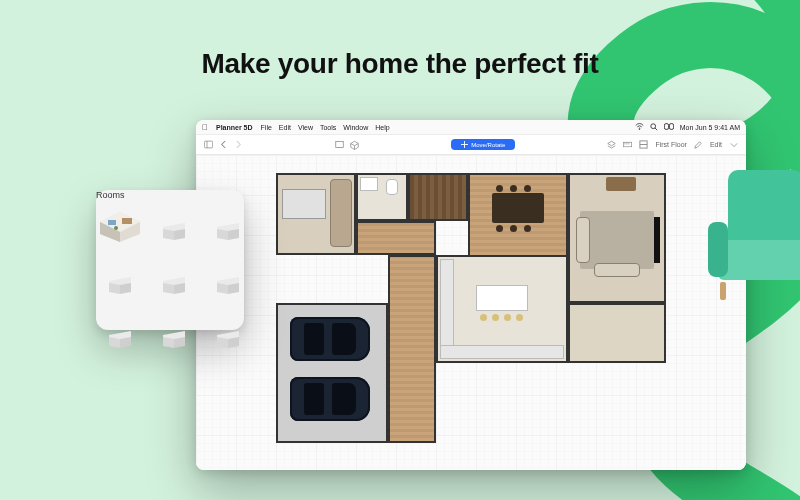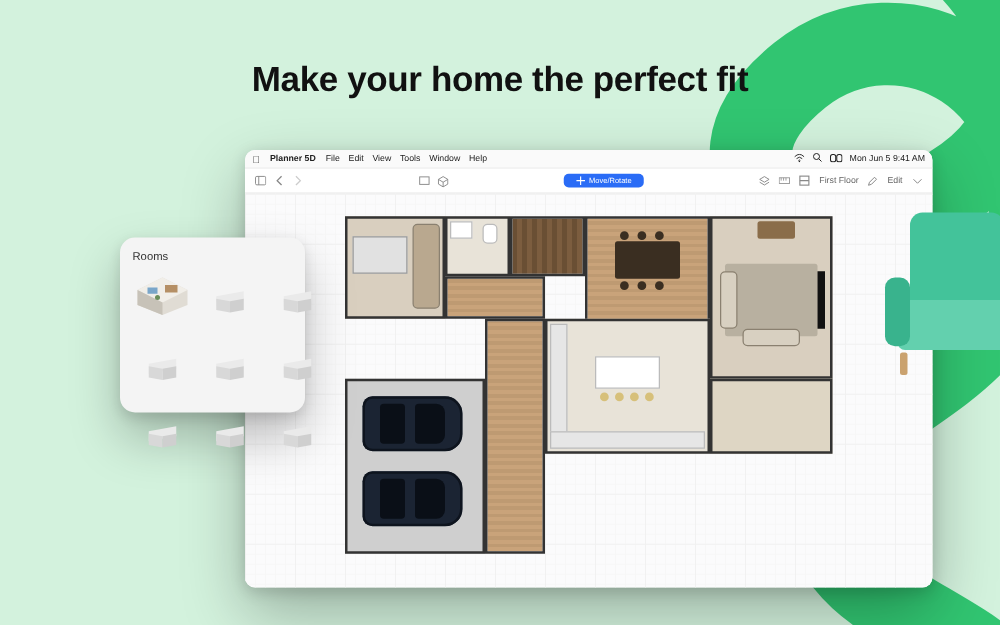--- a/index.html
+++ b/index.html
@@ -61,21 +61,21 @@
 .stairs { position:absolute; background: repeating-linear-gradient(90deg,#6a4f34 0 4px,#7c5d3f 4px 8px); border:2px solid #333; }
 .sofa { position:absolute; border-radius:4px; border:1px solid #8a8070; }
 .table-rect { position:absolute; background:#3a2e21; border-radius:2px; }
 .chair-dot { position:absolute; width:7px; height:7px; border-radius:50%; }
 .rug { position:absolute; border-radius:2px; }
 .counter { position:absolute; background:#e6e6e6; border:1px solid #bbb; }
 .bed { position:absolute; background:#e1e1e1; border:1px solid #999; }
 .panel {
   position: absolute; left: 96px; top: 190px; width: 148px; height: 140px;
   background: #f4f4f4; border-radius: 12px; box-shadow: 0 20px 40px rgba(0,0,0,.25), 0 4px 10px rgba(0,0,0,.12);
-  z-index: 4; padding: 10px;
+  z-index: 4; 
 }
 .panel-title { font-size: 9px; color: #333; font-weight: 500; margin-bottom: 8px; }
 .panel-grid { display: grid; grid-template-columns: repeat(3,1fr); gap: 6px; }
 .panel-cell { aspect-ratio: 1/1; display:flex; align-items:center; justify-content:center; }
 .iso-box { width: 22px; height: 14px; position:relative; }
 .iso-top  { position:absolute; left:0; top:0; width:22px; height:8px; background:#eaeaea; transform: skewY(-10deg); }
 .iso-side { position:absolute; left:0; top:5px; width:11px; height:9px; background:#d8d8d8; transform: skewY(10deg);}
 .iso-side2{ position:absolute; left:11px; top:5px; width:11px; height:9px; background:#cfcfcf; transform: skewY(-10deg);}
 .iso-hero { width:48px; height:34px; grid-column: span 1; }
 .armchair {

